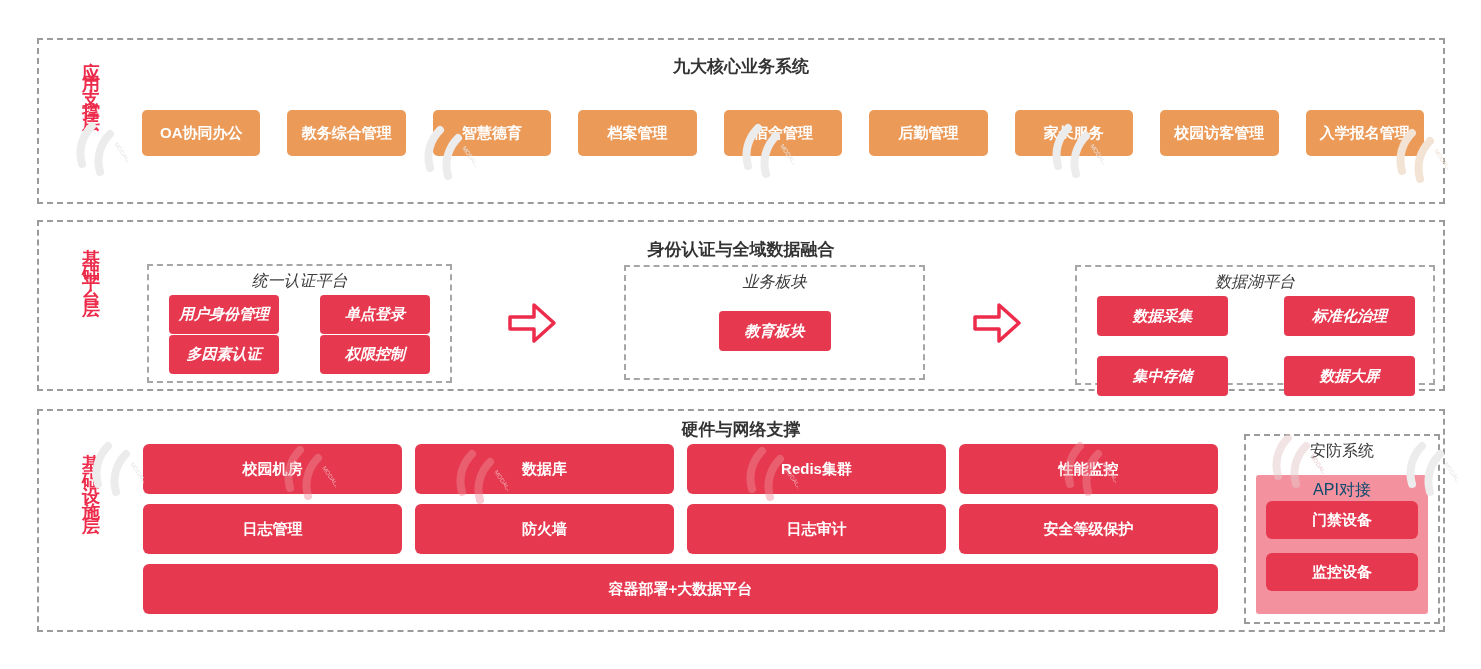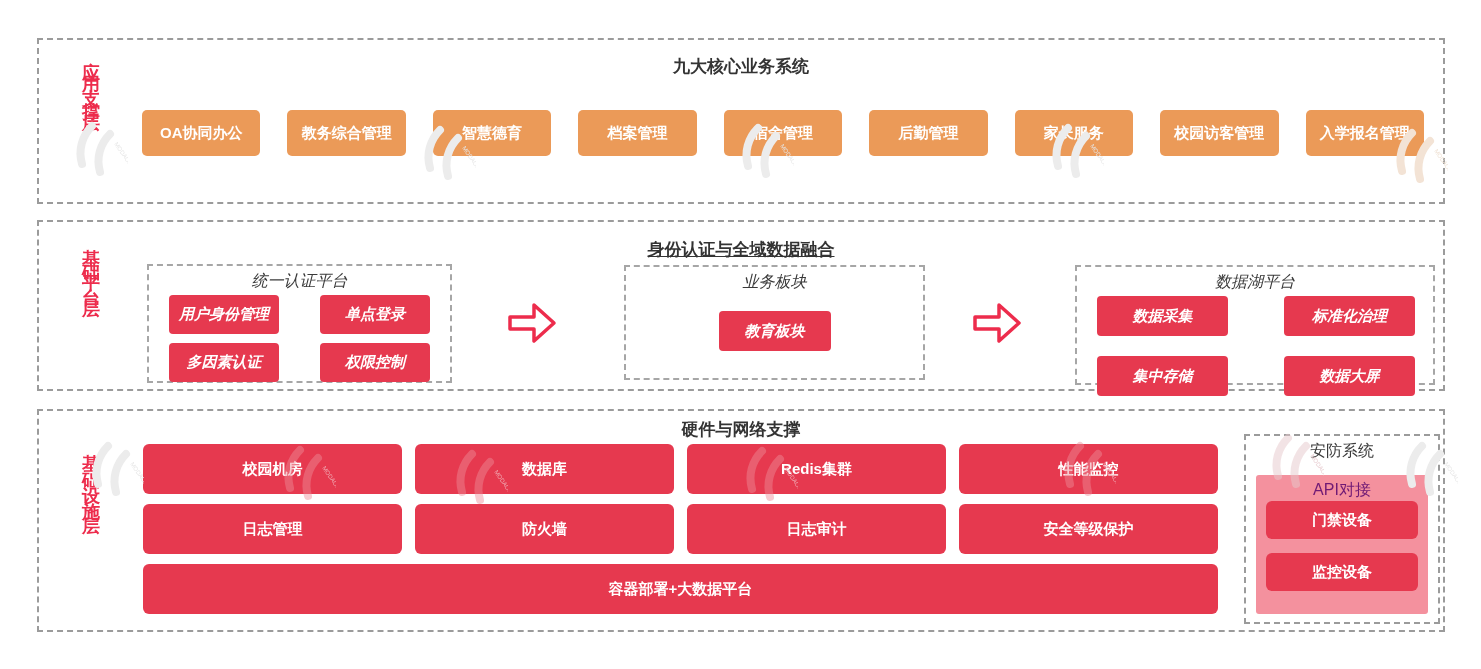--- a/index.html
+++ b/index.html
@@ -15,58 +15,58 @@
   
   .vlabel{position:absolute;left:41px;writing-mode:vertical-lr;text-orientation:upright;
           font-size:18px;font-weight:bold;color:#ed2c4c;line-height:22px;}
   .layer-app .vlabel{top:8px;letter-spacing:13px;}
   .layer-platform .vlabel{top:12px;letter-spacing:13px;}
   .layer-infra .vlabel{top:28px;letter-spacing:16px;}
 
   .layer-title{position:absolute;left:0;width:100%;text-align:center;
                font-size:17px;font-weight:bold;color:#333;}
   .layer-app .layer-title{top:15px;}
-  .layer-platform .layer-title{top:16px;text-decoration:underline;}
+  .layer-platform .layer-title{top:16px;}
   .layer-infra .layer-title{top:7px;}
 
   
   .app-row{position:absolute;left:103px;right:19px;top:70px;height:46px;display:flex;gap:27px;}
   .obox{flex:1;background:#eb9a58;border-radius:5px;color:#fff;font-weight:bold;font-size:15px;
         display:flex;align-items:center;justify-content:center;white-space:nowrap;}
 
   
   .sub-box{position:absolute;border:2px dashed #a6a6a6;box-sizing:border-box;background:transparent;font-style:italic;}
   .sub-title{text-align:center;margin-top:5px;font-size:16px;color:#3a3a3a;}
   .auth-box{left:108px;top:42px;width:305px;height:119px;}
   .business-box{left:585px;top:43px;width:301px;height:115px;}
   .datalake-box{left:1036px;top:43px;width:360px;height:120px;}
   .btn-grid{position:absolute;left:20px;right:20px;top:29px;display:grid;
             grid-template-columns:110px 110px;justify-content:space-between;
-            grid-auto-rows:39px;row-gap:9px;}
+            grid-auto-rows:39px;row-gap:1px;}
   .datalake-box .btn-grid{left:20px;right:18px;grid-template-columns:131px 131px;grid-auto-rows:40px;row-gap:20px;}
   .rbtn{background:#e6394f;border-radius:4px;color:#fff;font-weight:bold;font-size:15px;
         display:flex;align-items:center;justify-content:center;white-space:nowrap;}
   .edu-btn{position:absolute;left:50%;transform:translateX(-50%);top:44px;width:112px;height:40px;}
   .arrow{position:absolute;top:78px;}
   .arrow-1{left:468px;}
   .arrow-2{left:933px;}
 
   
   .infra-grid{position:absolute;left:104px;top:33px;width:1075px;display:grid;
               grid-template-columns:repeat(4,1fr);column-gap:13px;row-gap:10px;grid-auto-rows:50px;}
   .bar{background:#e6394f;border-radius:6px;color:#fff;font-weight:bold;font-size:15px;
        display:flex;align-items:center;justify-content:center;}
   .bar-wide{grid-column:1 / -1;}
 
   
   .security-box{position:absolute;left:1205px;top:23px;width:196px;height:190px;
                 border:2px dashed #9b9b9b;box-sizing:border-box;}
   .pink-panel{position:absolute;left:10px;right:10px;top:39px;bottom:8px;background:#f4919e;
               border-radius:3px;display:flex;flex-direction:column;align-items:center;}
-  .pink-title{margin-top:5px;font-size:16px;color:#701a75;}
+  .pink-title{margin-top:5px;font-size:16px;color:#0c4a6e;}
   .pink-panel .rbtn{width:152px;height:38px;border-radius:6px;flex:none;}
   .pink-panel .rbtn + .rbtn{margin-top:14px;}
   .pink-panel .rbtn:first-of-type{margin-top:9px;}
 
   
   .wm{position:absolute;pointer-events:none;}
 </style>
 </head>
 <body>
 

